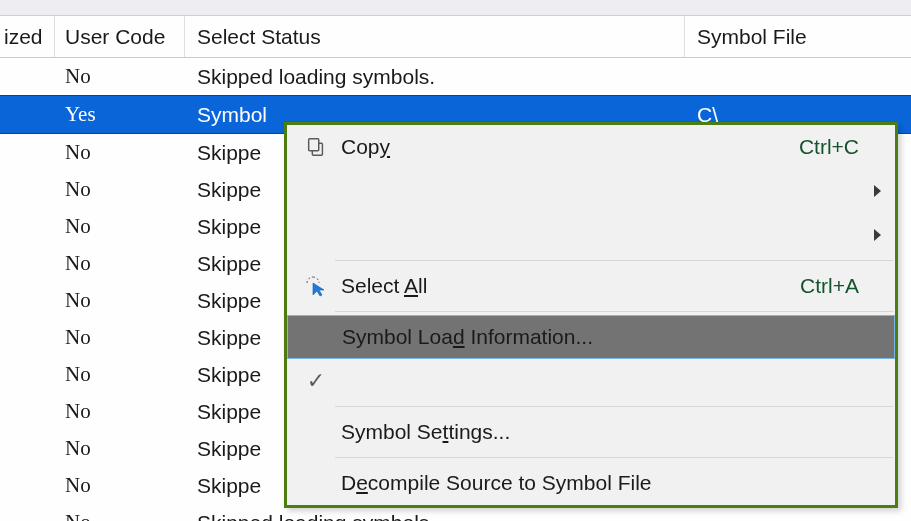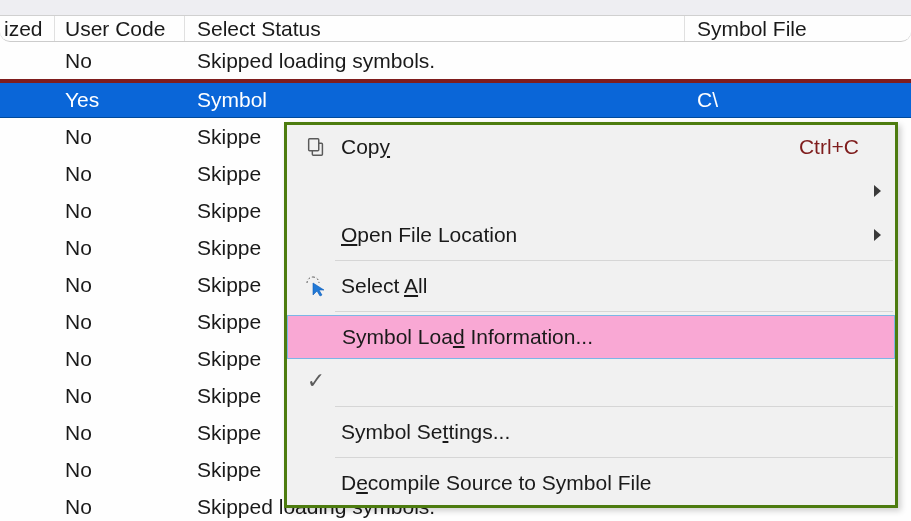--- a/index.html
+++ b/index.html
@@ -12,45 +12,44 @@
     color: #1a1a1a;
     overflow: hidden;
   }
   .topstrip {
     height: 16px;
     background: #eeeef2;
     border-bottom: 1px solid #d0d0d0;
   }
   .header {
     display: flex;
-    height: 26px;
+    height: 42px;
     align-items: center;
     background: #fefefe;
     border-bottom: 1px solid #cccccc;
     font-weight: 400;
-    border-radius: 10px;
   }
   .col-ized { width: 55px; padding-left: 4px; border-right: 1px solid #e0e0e0; height:100%; display:flex; align-items:center;}
   .col-user { width: 130px; padding-left: 10px; border-right: 1px solid #e0e0e0; height:100%; display:flex; align-items:center;text-align:right;}
   .col-status { width: 500px; padding-left: 12px; border-right: 1px solid #e0e0e0; height:100%; display:flex; align-items:center;}
   .col-file { flex: 1; padding-left: 12px; height:100%; display:flex; align-items:center;}
   .rows { }
   .row {
     display: flex;
     height: 37px;
     align-items: center;
   }
   .row .c1 { width: 55px; padding-left: 4px; }
-  .row .c2 { width: 130px; padding-left: 10px; }
+  .row .c2 { width: 130px; padding-left: 10px; font-family: Liberation Serif, serif; }
   .row .c3 { width: 500px; padding-left: 12px; white-space: nowrap; overflow: hidden;}
   .row .c4 { flex: 1; padding-left: 12px; white-space: nowrap; overflow: hidden;}
   .row.selected {
     background: #0a66d8;
     color: #ffffff;
-    border-top: 4px solid #7f1d1d;
+    border-top: 1px solid #7f1d1d;
     border-bottom: 1px solid #004a9c;
     height: 39px;
   }
   .context-menu {
     position: absolute;
     left: 284px;
     top: 122px;
     width: 614px;
     background: #f1f1f1;
     border: 3px solid #4d7c0f;
@@ -58,36 +57,36 @@
     padding: 0;
   }
   .menu-item {
     display: flex;
     align-items: center;
     height: 44px;
     padding-left: 8px;
     position: relative;
   }
   .menu-item.highlight {
-    background: #f9a8d4;
+    background: #737373;
     border: 1px solid #7cb6e6;
   }
   .menu-icon {
     width: 42px;
     display: flex;
     align-items: center;
     justify-content: center;
   }
   .menu-label {
     flex: 1;
     padding-left: 4px;
   }
   .menu-shortcut {
     padding-right: 36px;
-    color: #7f1d1d;
+    color: #14532d;
   }
   .menu-arrow {
     position: absolute;
     right: 14px;
     top: 50%;
     transform: translateY(-50%);
     width: 0; height: 0;
     border-top: 6px solid transparent;
     border-bottom: 6px solid transparent;
     border-left: 7px solid #3a3a3a;
@@ -210,41 +209,39 @@
     <span class="menu-shortcut">Ctrl+C</span>
   </div>
 
   <div class="menu-item">
     <span class="menu-icon"></span>
     <span class="menu-arrow"></span>
   </div>
 
   <div class="menu-item">
     <span class="menu-icon"></span>
-    <span class="menu-label">
-      <span></span><span class="underline">O</span><span>pen File Location</span>
-    </span>
     <span class="menu-arrow"></span>
   </div>
 
   <div class="menu-sep"></div>
 
   <div class="menu-item">
     <span class="menu-icon selectall-icon">
       <svg viewBox="0 0 24 24">
         <g stroke="#5a5a5a" stroke-width="1" fill="none">
           <path d="M3 9 a6 6 0 0 1 6 -6" stroke-dasharray="2 2"></path>
           <path d="M9 3 a6 6 0 0 1 6 6" stroke-dasharray="2 2"></path>
         </g>
         <path d="M9 9 L9 21 L13 17 L16 22 L18 21 L15 16 L20 16 Z" fill="#2179d6" stroke="#0d5db8" stroke-width="0.6"></path>
       </svg>
     </span>
     <span class="menu-label">
       <span>Select </span><span class="underline">A</span><span>ll</span>
     </span>
+    <span class="menu-shortcut">Ctrl+A</span>
   </div>
 
   <div class="menu-sep"></div>
 
   <div class="menu-item highlight">
     <span class="menu-icon"></span>
     <span class="menu-label">
       <span>Symbol Loa</span><span class="underline">d</span><span> Information...</span>
     </span>
   </div>

